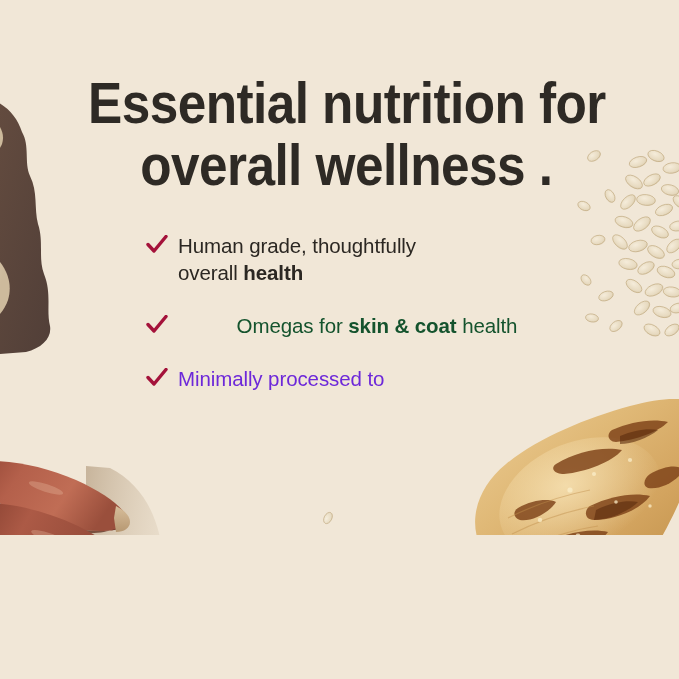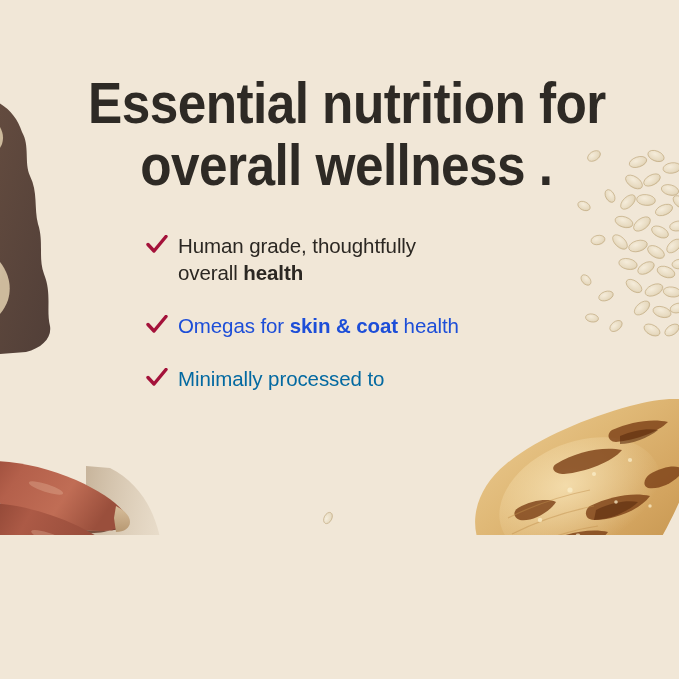--- a/index.html
+++ b/index.html
@@ -385,28 +385,28 @@
   <ul class="bullets" style="list-style:none;">
 
     <li class="bullet" style="color: rgb(43, 39, 34);">
       <svg class="check" viewBox="0 0 22 20" xmlns="http://www.w3.org/2000/svg">
         <path d="M2,9.5 L8,16 L20,1.5" fill="none" stroke="#A4123A" stroke-width="3.4" stroke-linecap="round" stroke-linejoin="round"></path>
       </svg>
       <span class="txt">Human grade, thoughtfully</span>
       <span class="txt"><span>overall </span><b>health</b></span>
     </li>
 
-    <li class="bullet" style="color: #1d4ed8;">
+    <li class="bullet" style="color: #14532d; text-align: center;">
       <svg class="check" viewBox="0 0 22 20" xmlns="http://www.w3.org/2000/svg">
         <path d="M2,9.5 L8,16 L20,1.5" fill="none" stroke="#A4123A" stroke-width="3.4" stroke-linecap="round" stroke-linejoin="round"></path>
       </svg>
       <span class="txt"><span>Omegas for </span><b>skin &amp; coat</b><span> health</span></span>
     </li>
 
-    <li class="bullet" style="color: #0369a1;">
+    <li class="bullet" style="color: #6d28d9;">
       <svg class="check" viewBox="0 0 22 20" xmlns="http://www.w3.org/2000/svg">
         <path d="M2,9.5 L8,16 L20,1.5" fill="none" stroke="#A4123A" stroke-width="3.4" stroke-linecap="round" stroke-linejoin="round"></path>
       </svg>
       <span class="txt">Minimally processed to</span>
     </li>
 
   </ul>
 
 </div>
 

